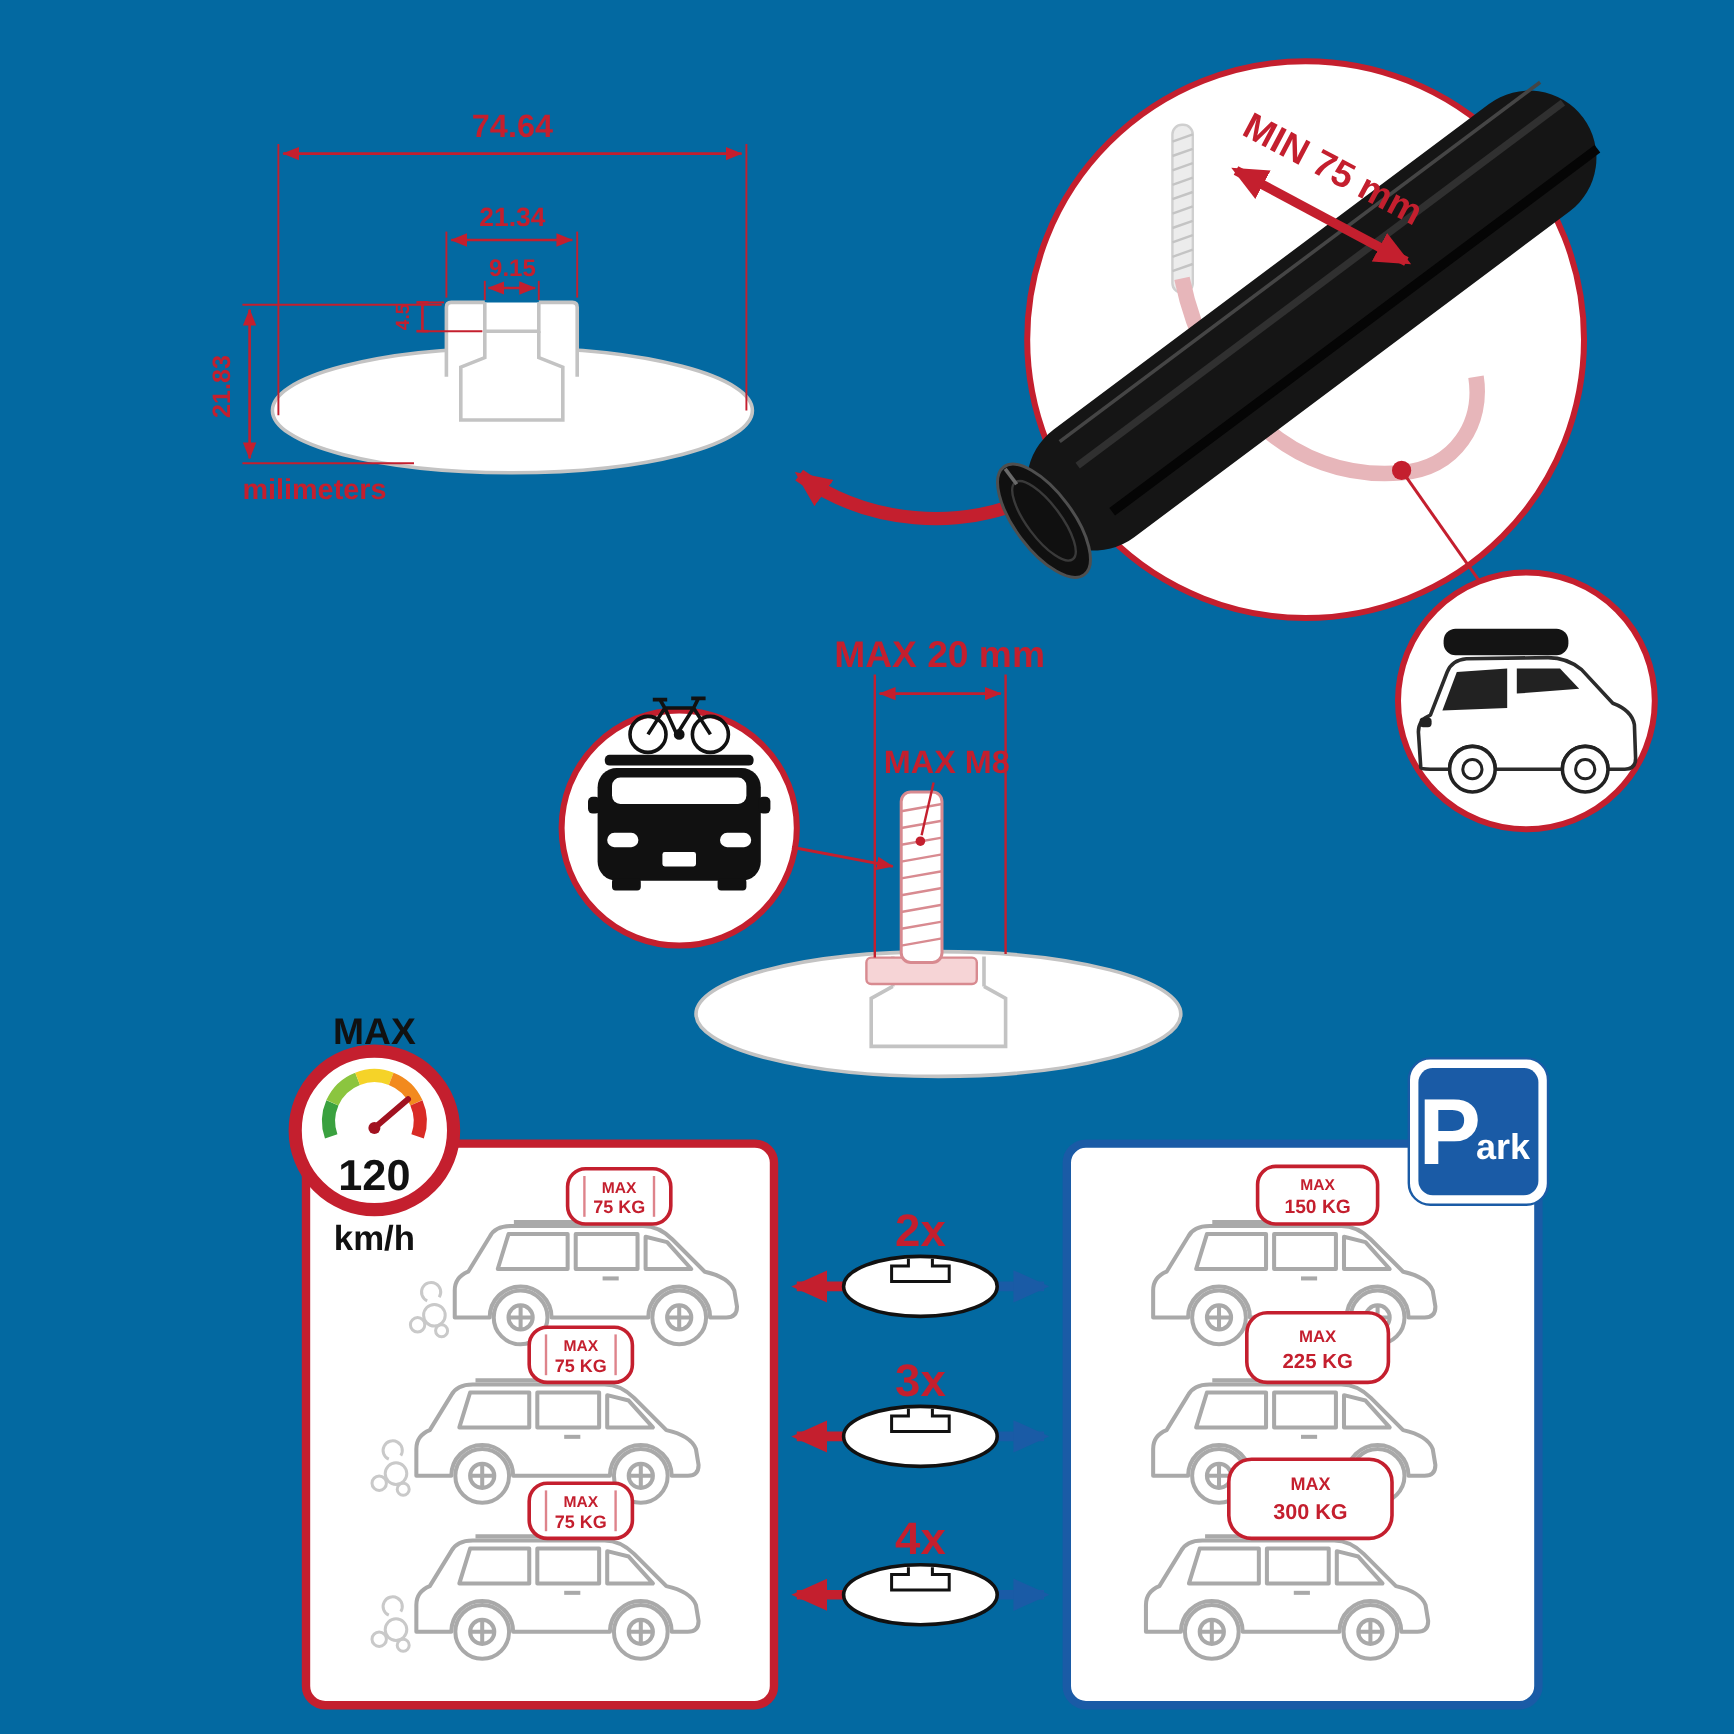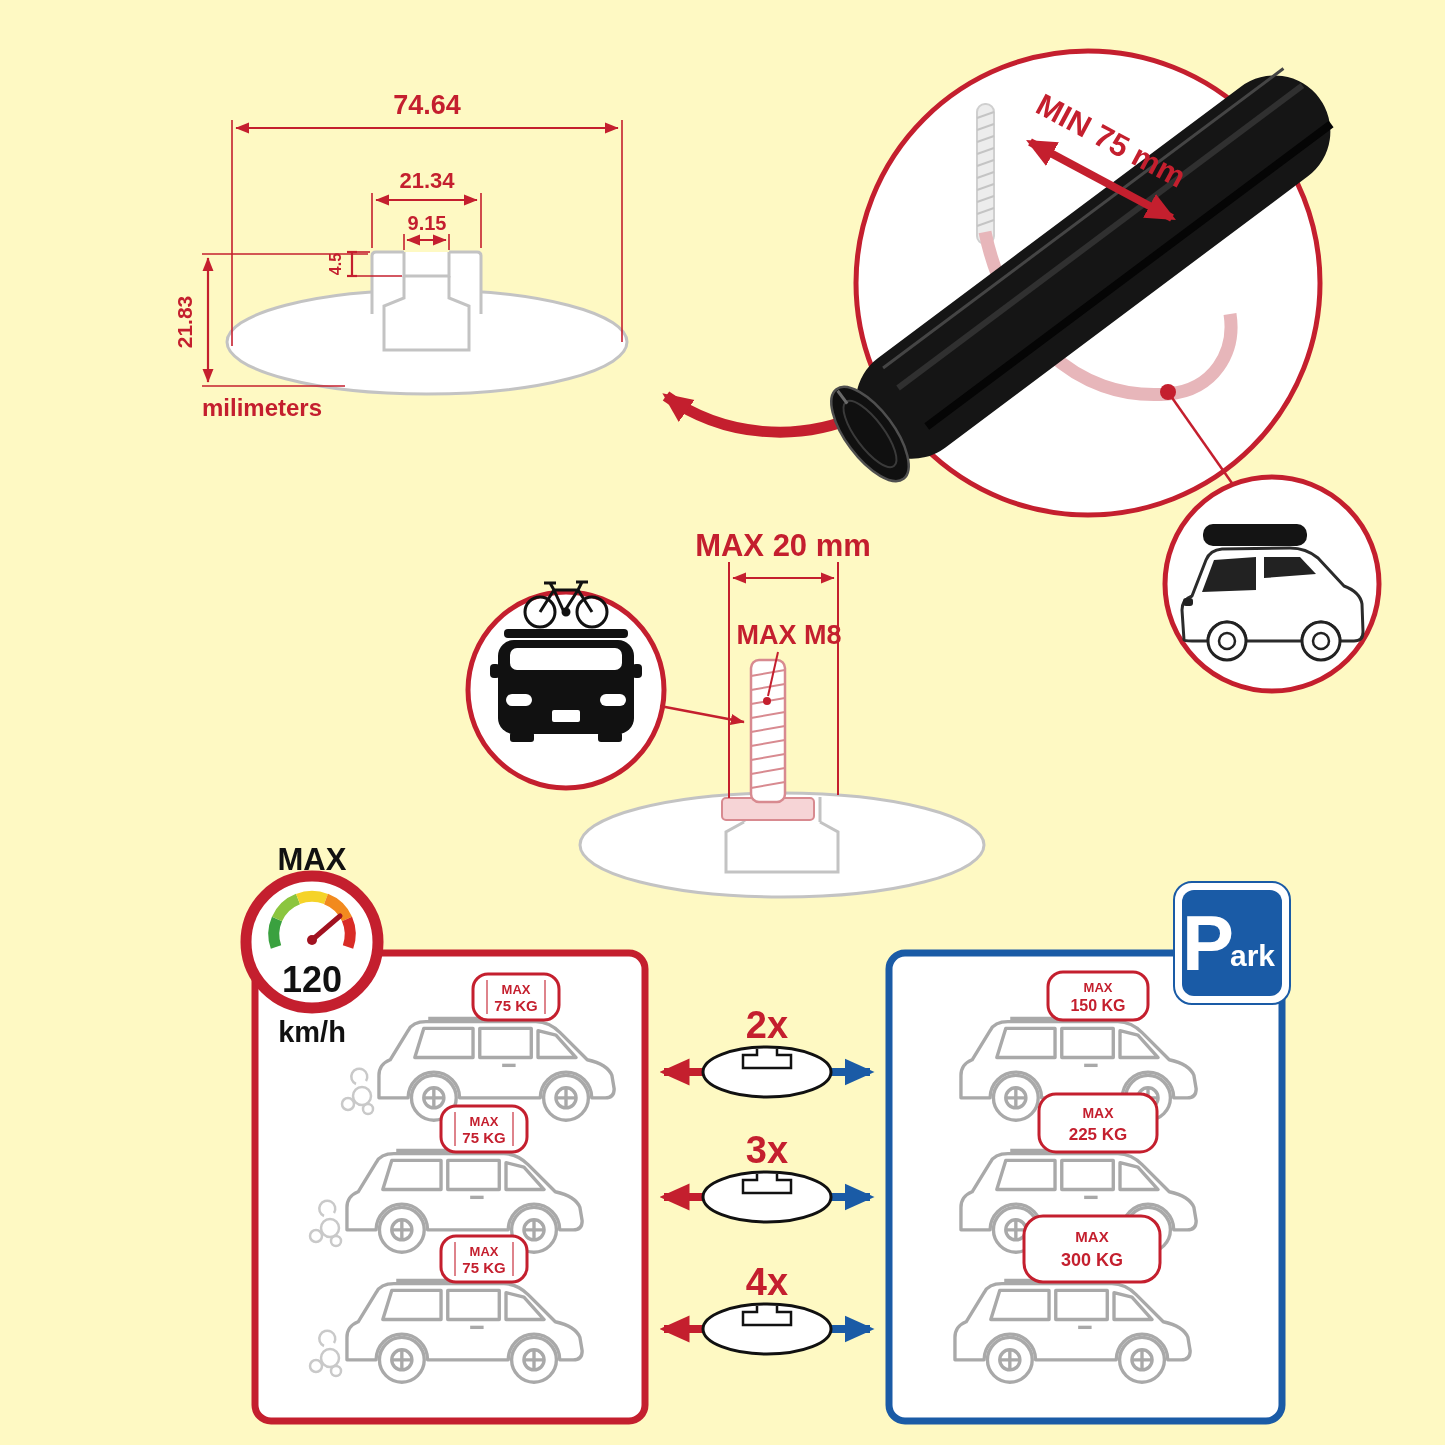--- a/index.html
+++ b/index.html
@@ -1,16 +1,16 @@
 <!DOCTYPE html>
 <html><head>
 <meta charset="utf-8">
 <style>
   html,body{margin:0;padding:0;background:#fff;}
-  #stage{position:relative;width:1445px;height:1445px;background:#fef9c3;overflow:hidden;
+  #stage{position:relative;width:1445px;height:1445px;background:#0369a1;overflow:hidden;
          font-family:"Liberation Sans",sans-serif;}
   svg text{font-family:"Liberation Sans",sans-serif;}
   .t-red{fill:#c41f2e;font-weight:bold;}
   .t-black{fill:#111;font-weight:bold;}
   .t-white{fill:#fff;font-weight:bold;}
   .mid{text-anchor:middle;}
 </style>
 </head>
 <body>
 

